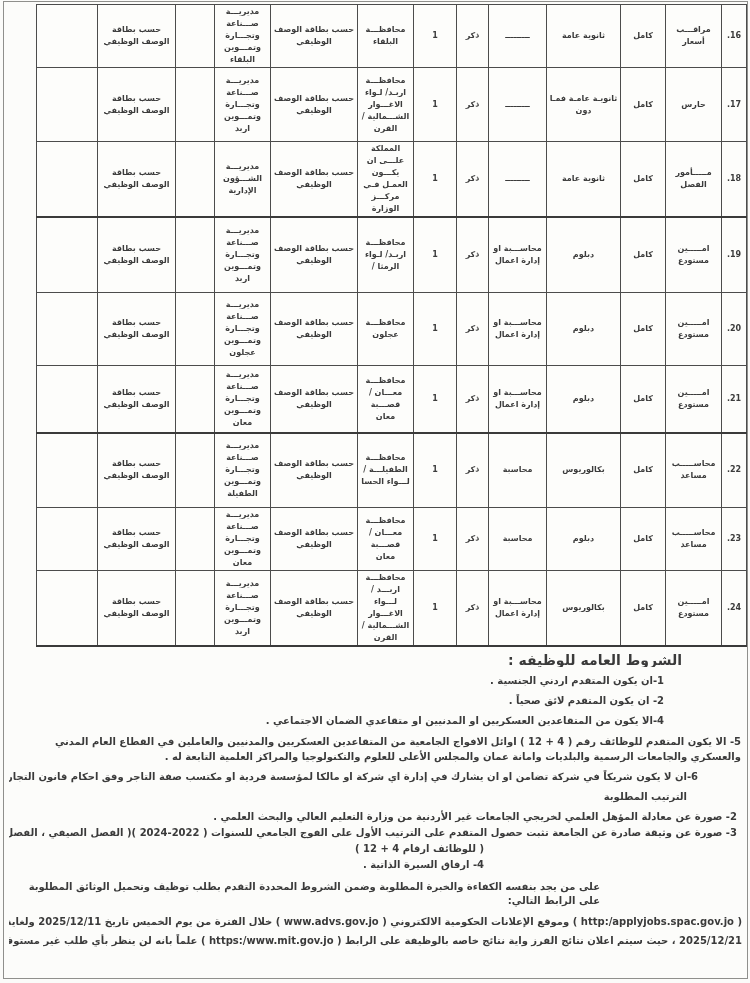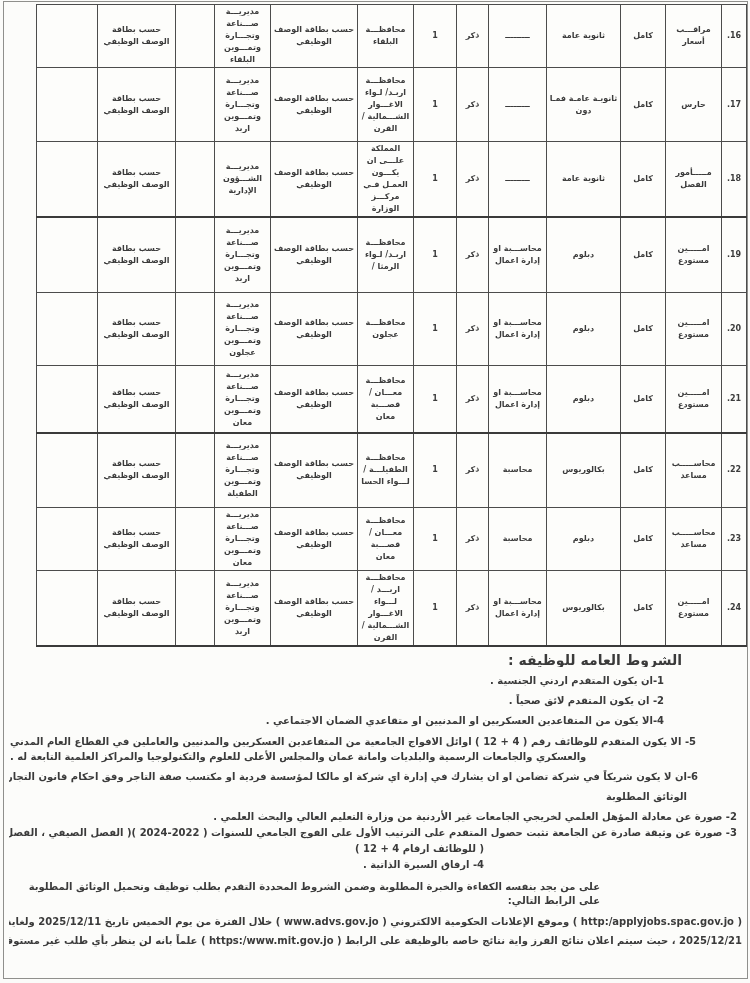--- a/index.html
+++ b/index.html
@@ -32,21 +32,21 @@
   td.c-num{direction:ltr;vertical-align:top;font-size:9px;text-align:center;padding-top:0;}
   td.c-location{vertical-align:top;padding-top:3px;}
   td.c-exp{vertical-align:top;padding-top:2px;}
   td.c-spec{letter-spacing:0;}
   td.c-count{font-size:9px;}
   
   .below{padding:7px 5px 0 5px;font-weight:700;color:#3a3a3a;}
   .ln{font-size:10px;line-height:13px;margin-bottom:7px;text-align:right;white-space:nowrap;overflow:hidden;}
   .cond-h{padding-right:60px;font-size:14px;}
   .cond-i{padding-right:78px;}
-  .cond-5{white-space:normal;text-align:left;line-height:15px;margin-bottom:6px;padding:0 1px;}
+  .cond-5{white-space:normal;text-align:right;line-height:15px;margin-bottom:6px;padding:0 1px;}
   .cond-6{padding-right:44px;}
   .docs-h{padding-right:55px;margin-top:2px;}
   .doc-i{padding-right:5px;line-height:13px;margin-bottom:3px;}
   .doc-ind{padding-right:258px;}
   .intro{padding-right:142px;margin-top:9px;margin-bottom:7px;white-space:normal;line-height:14px;}
   .fline{font-size:10px;line-height:14px;margin-bottom:5px;text-align:center;white-space:nowrap;overflow:hidden;font-weight:700;}
   .lat{direction:ltr;unicode-bidi:isolate;display:inline-block;font-weight:700;}
   .u{}
 </style>
 </head>
@@ -212,21 +212,21 @@
 
     <div class="below">
 
       <div class="ln cond-h">الشروط العامه للوظيفه :</div>
       <div class="ln cond-i">1-ان يكون المتقدم اردني الجنسية .</div>
       <div class="ln cond-i">2- ان يكون المتقدم لائق صحياً .</div>
       <div class="ln cond-i">4-الا يكون من المتقاعدين العسكريين او المدنيين او متقاعدي الضمان الاجتماعي .</div>
       <div class="ln cond-5">5- الا يكون المتقدم للوظائف رقم ( 4 + 12 ) اوائل الافواج الجامعية من المتقاعدين العسكريين والمدنيين والعاملين في القطاع العام المدني والعسكري والجامعات الرسمية والبلديات وامانة عمان والمجلس الأعلى للعلوم والتكنولوجيا والمراكز العلمية التابعة له .</div>
       <div class="ln cond-6">6-ان لا يكون شريكاً في شركة تضامن او ان يشارك في إدارة اي شركة او مالكا لمؤسسة فردية او مكتسب صفة التاجر وفق احكام قانون التجارة .</div>
 
-      <div class="ln docs-h">الوثائق المطلوبة</div>
+      <div class="ln docs-h">الترتيب المطلوبة</div>
       <div class="ln doc-i">2-  صورة عن معادلة المؤهل العلمي لخريجي الجامعات غير الأردنية من وزارة التعليم العالي والبحث العلمي .</div>
       <div class="ln doc-i">3-  صورة عن وثيقة صادرة عن الجامعة تثبت حصول المتقدم على الترتيب الأول على الفوج الجامعي للسنوات ( 2022-2024 )( الفصل الصيفي ، الفصل الأول ، الفصل الثانـــــي ))</div>
       <div class="ln doc-i doc-ind">( للوظائف ارقام 4 + 12 )</div>
       <div class="ln doc-i doc-ind">4-  ارفاق السيرة الذاتية .</div>
 
       <div class="ln intro">على من يجد بنفسه الكفاءة والخبرة المطلوبة وضمن الشروط المحددة التقدم بطلب توظيف وتحميل الوثائق المطلوبة على الرابط التالي:</div>
 
       <div class="fline"><span class="lat">( http:/applyjobs.spac.gov.jo )</span> <span>وموقع الإعلانات الحكومية الالكتروني</span> <span class="lat u">( www.advs.gov.jo )</span> <span>خلال الفترة من يوم  الخميس تاريخ</span> <span class="lat">2025/12/11</span> <span>ولغاية يوم الاحد  تاريخ</span></div>
 
       <div class="fline"><span class="lat">2025/12/21</span> <span>، حيث سيتم اعلان نتائج الفرز واية نتائج خاصه بالوظيفة على الرابط</span> <span class="lat">( https:/www.mit.gov.jo )</span> <span>علماً بانه لن ينظر بأي طلب غير مستوف للشروط او الوثائق</span></div>

